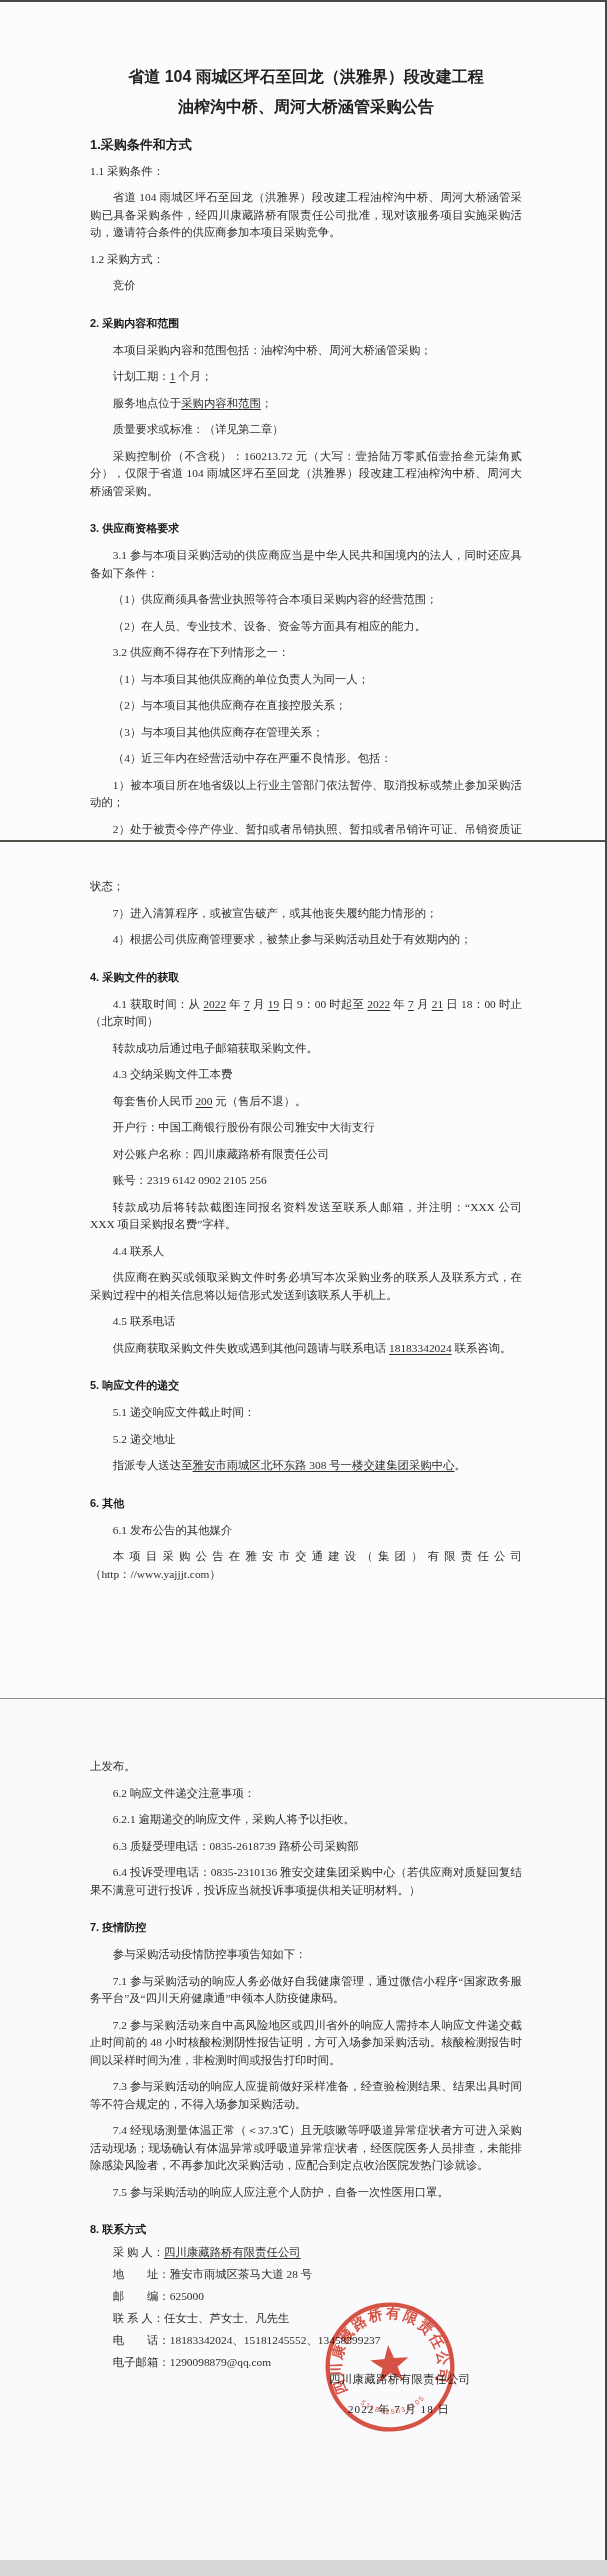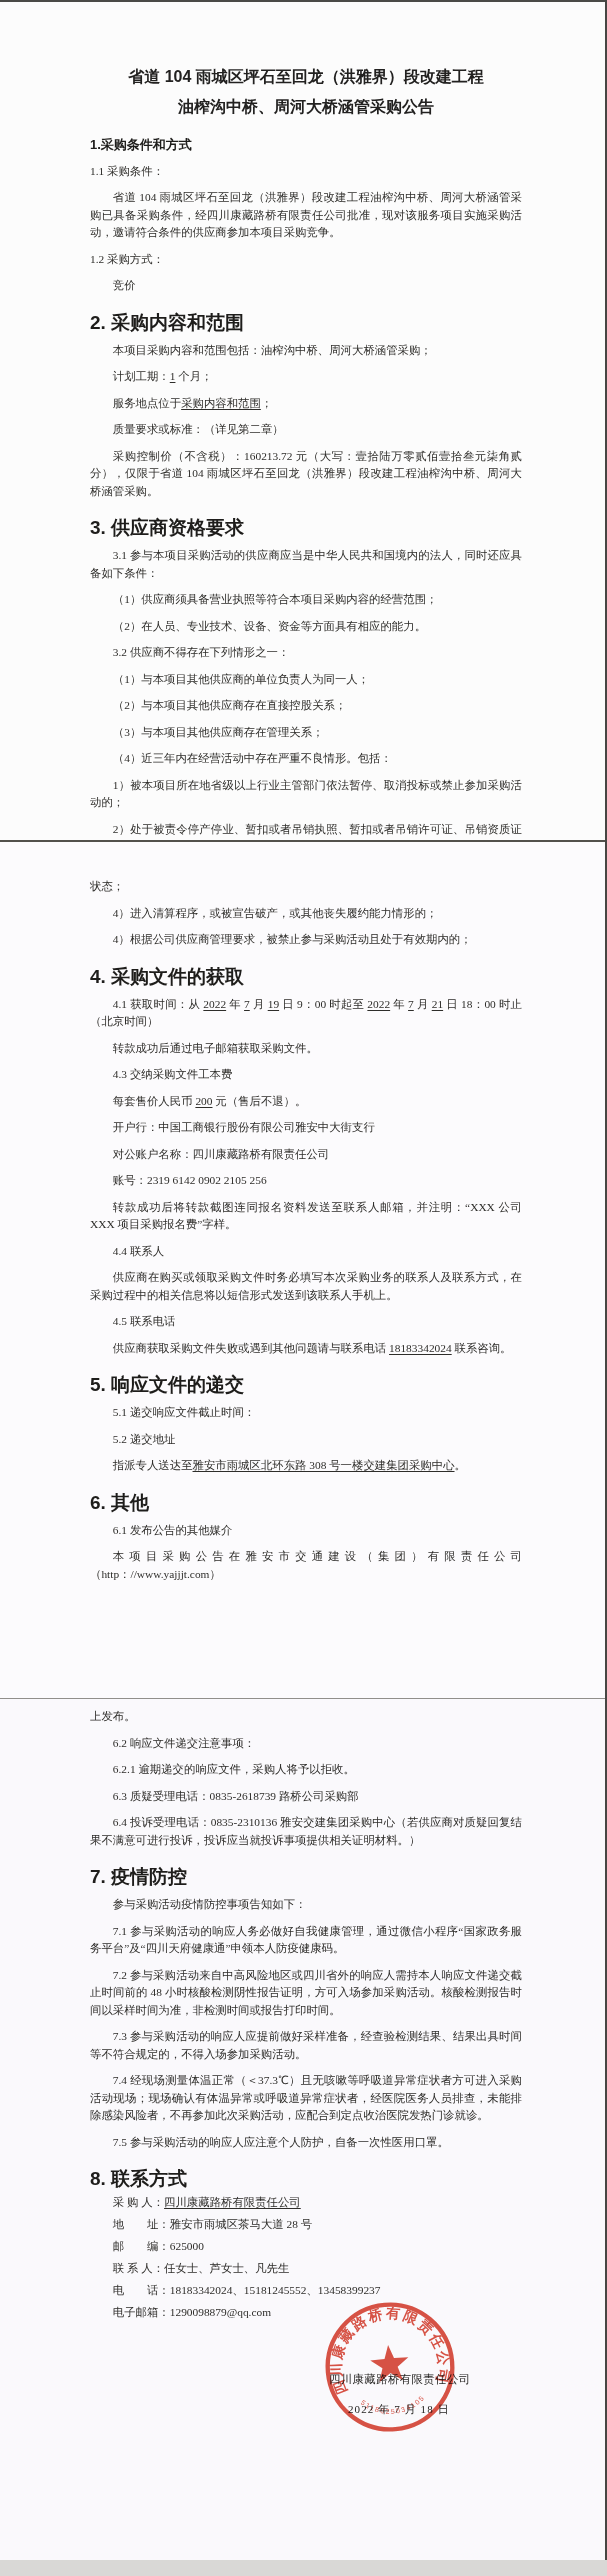--- a/index.html
+++ b/index.html
@@ -2,24 +2,24 @@
 <html style="font-size:12px"><head>
 <meta charset="utf-8">
 <style>
   html,body{margin:0;padding:0;background:#d9d8d6;}
   .sheet{position:relative;width:607px;margin:0;background:#fcfcfc;}
   .sheet::before{content:"";position:absolute;top:0;left:0;right:0;height:1.5px;background:#4a4a47;z-index:6;}
   .sheet::after{content:"";position:absolute;top:0;bottom:0;right:0;width:2.3px;background:#474643;z-index:6;}
   .page{box-sizing:border-box;width:607px;overflow:hidden;padding:0 85px 0 90px;background:#fcfcfc;color:#2e2d2a;}
   .page-1{height:840px;padding-top:36px;}
   .page-2{height:858px;border-top:2.3px solid #53514c;background:#fcfbfd;padding-top:27px;}
-  .page-3{height:862px;border-top:1.5px solid #908f8b;background:#faf9fc;position:relative;}
+  .page-3{height:862px;border-top:1.5px solid #908f8b;background:#faf9fc;padding-top:50px;position:relative;}
   .title{margin:26px 0 0;text-align:center;font-family:"Liberation Sans",sans-serif;font-weight:700;font-size:16px;line-height:30px;color:#222120;}
   .title span{display:block;}
-  .h{font-family:"Liberation Sans",sans-serif;font-weight:700;font-size:19px;line-height:20px;color:#1e1d1b;margin:18px 0 0;}
+  .h{font-family:"Liberation Sans",sans-serif;font-weight:700;font-size:11px;line-height:20px;color:#1e1d1b;margin:18px 0 0;}
   .h.sm{font-size:13px;line-height:16.7px;margin-top:15px;}
   .p{font-family:"Liberation Serif",serif;font-size:11.4px;line-height:17.5px;margin:9px 0 0;text-align:justify;color:#2e2d2a;}
   .ind{text-indent:2em;}
   .flush{text-indent:0;}
   .u{text-decoration:underline;text-underline-offset:2.3px;}
   .u.pad{padding-right:26px;}
   .contact-row{margin-top:4.6px;}
   .seal{position:absolute;left:323px;top:601px;width:134px;height:134px;transform:rotate(-5deg);opacity:.88;mix-blend-mode:multiply;z-index:3;}
   .sign-company{position:absolute;left:329px;top:672px;width:152px;font-family:"Liberation Serif",serif;font-size:11.4px;line-height:16.7px;letter-spacing:0.4px;color:#262523;z-index:2;}
   .sign-date{position:absolute;left:348px;top:702px;font-family:"Liberation Serif",serif;font-size:11px;line-height:16.7px;letter-spacing:1.1px;color:#262523;z-index:2;}
@@ -54,21 +54,21 @@
     <p class="p ind">（1）与本项目其他供应商的单位负责人为同一人；</p>
     <p class="p ind">（2）与本项目其他供应商存在直接控股关系；</p>
     <p class="p ind">（3）与本项目其他供应商存在管理关系；</p>
     <p class="p ind">（4）近三年内在经营活动中存在严重不良情形。包括：</p>
     <p class="p ind">1）被本项目所在地省级以上行业主管部门依法暂停、取消投标或禁止参加采购活动的；</p>
     <p class="p ind">2）处于被责令停产停业、暂扣或者吊销执照、暂扣或者吊销许可证、吊销资质证书</p>
   </section>
 
   <section class="page page-2">
     <p class="p flush">状态；</p>
-    <p class="p ind">4）进入清算程序，或被宣告破产，或其他丧失履约能力情形的；</p>
+    <p class="p ind">7）进入清算程序，或被宣告破产，或其他丧失履约能力情形的；</p>
     <p class="p ind">4）根据公司供应商管理要求，被禁止参与采购活动且处于有效期内的；</p>
     <h2 class="h">4. 采购文件的获取</h2>
     <p class="p ind"><span>4.1 获取时间：从 </span><span class="u">2022</span><span> 年 </span><span class="u">7</span><span> 月 </span><span class="u">19</span><span> 日 9：00 时起至 </span><span class="u">2022</span><span> 年 </span><span class="u">7</span><span> 月 </span><span class="u">21</span><span> 日 18：00 时止（北京时间）</span></p>
     <p class="p ind">转款成功后通过电子邮箱获取采购文件。</p>
     <p class="p ind">4.3 交纳采购文件工本费</p>
     <p class="p ind"><span>每套售价人民币 </span><span class="u">200</span><span> 元（售后不退）。</span></p>
     <p class="p ind">开户行：中国工商银行股份有限公司雅安中大街支行</p>
     <p class="p ind">对公账户名称：四川康藏路桥有限责任公司</p>
     <p class="p ind">账号：2319 6142 0902 2105 256</p>
     <p class="p ind">转款成功后将转款截图连同报名资料发送至联系人邮箱，并注明：“XXX 公司 XXX 项目采购报名费”字样。</p>

